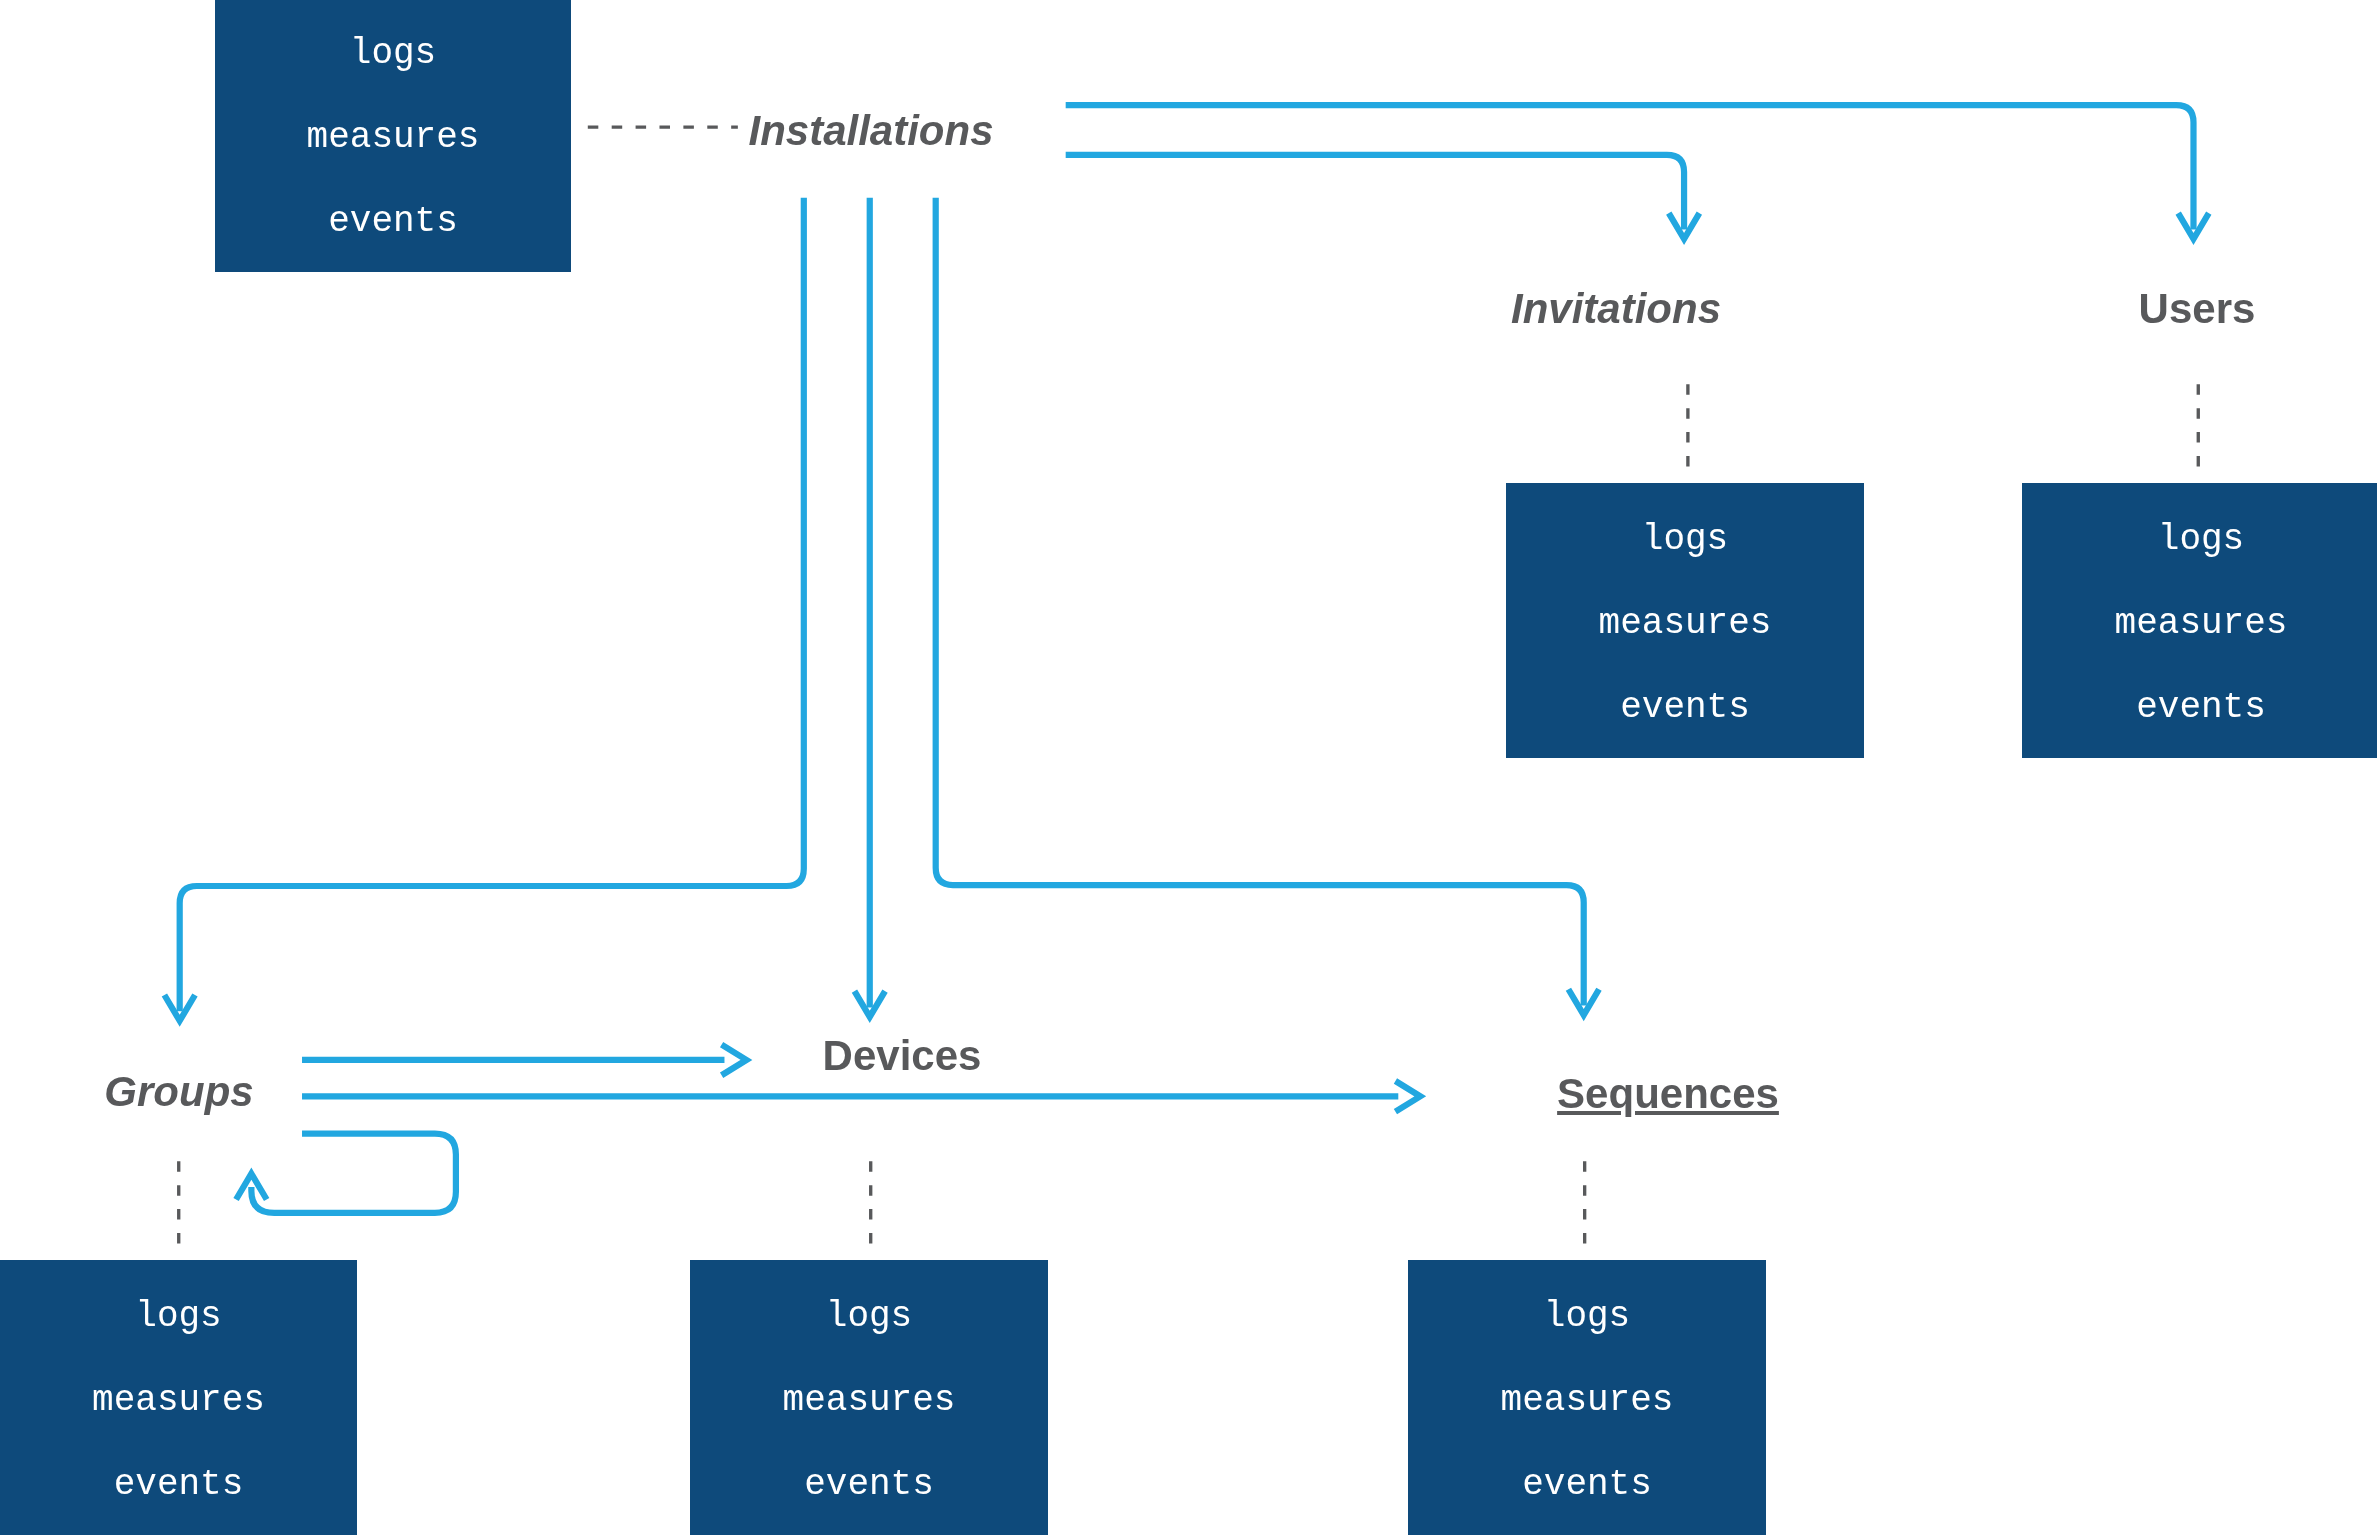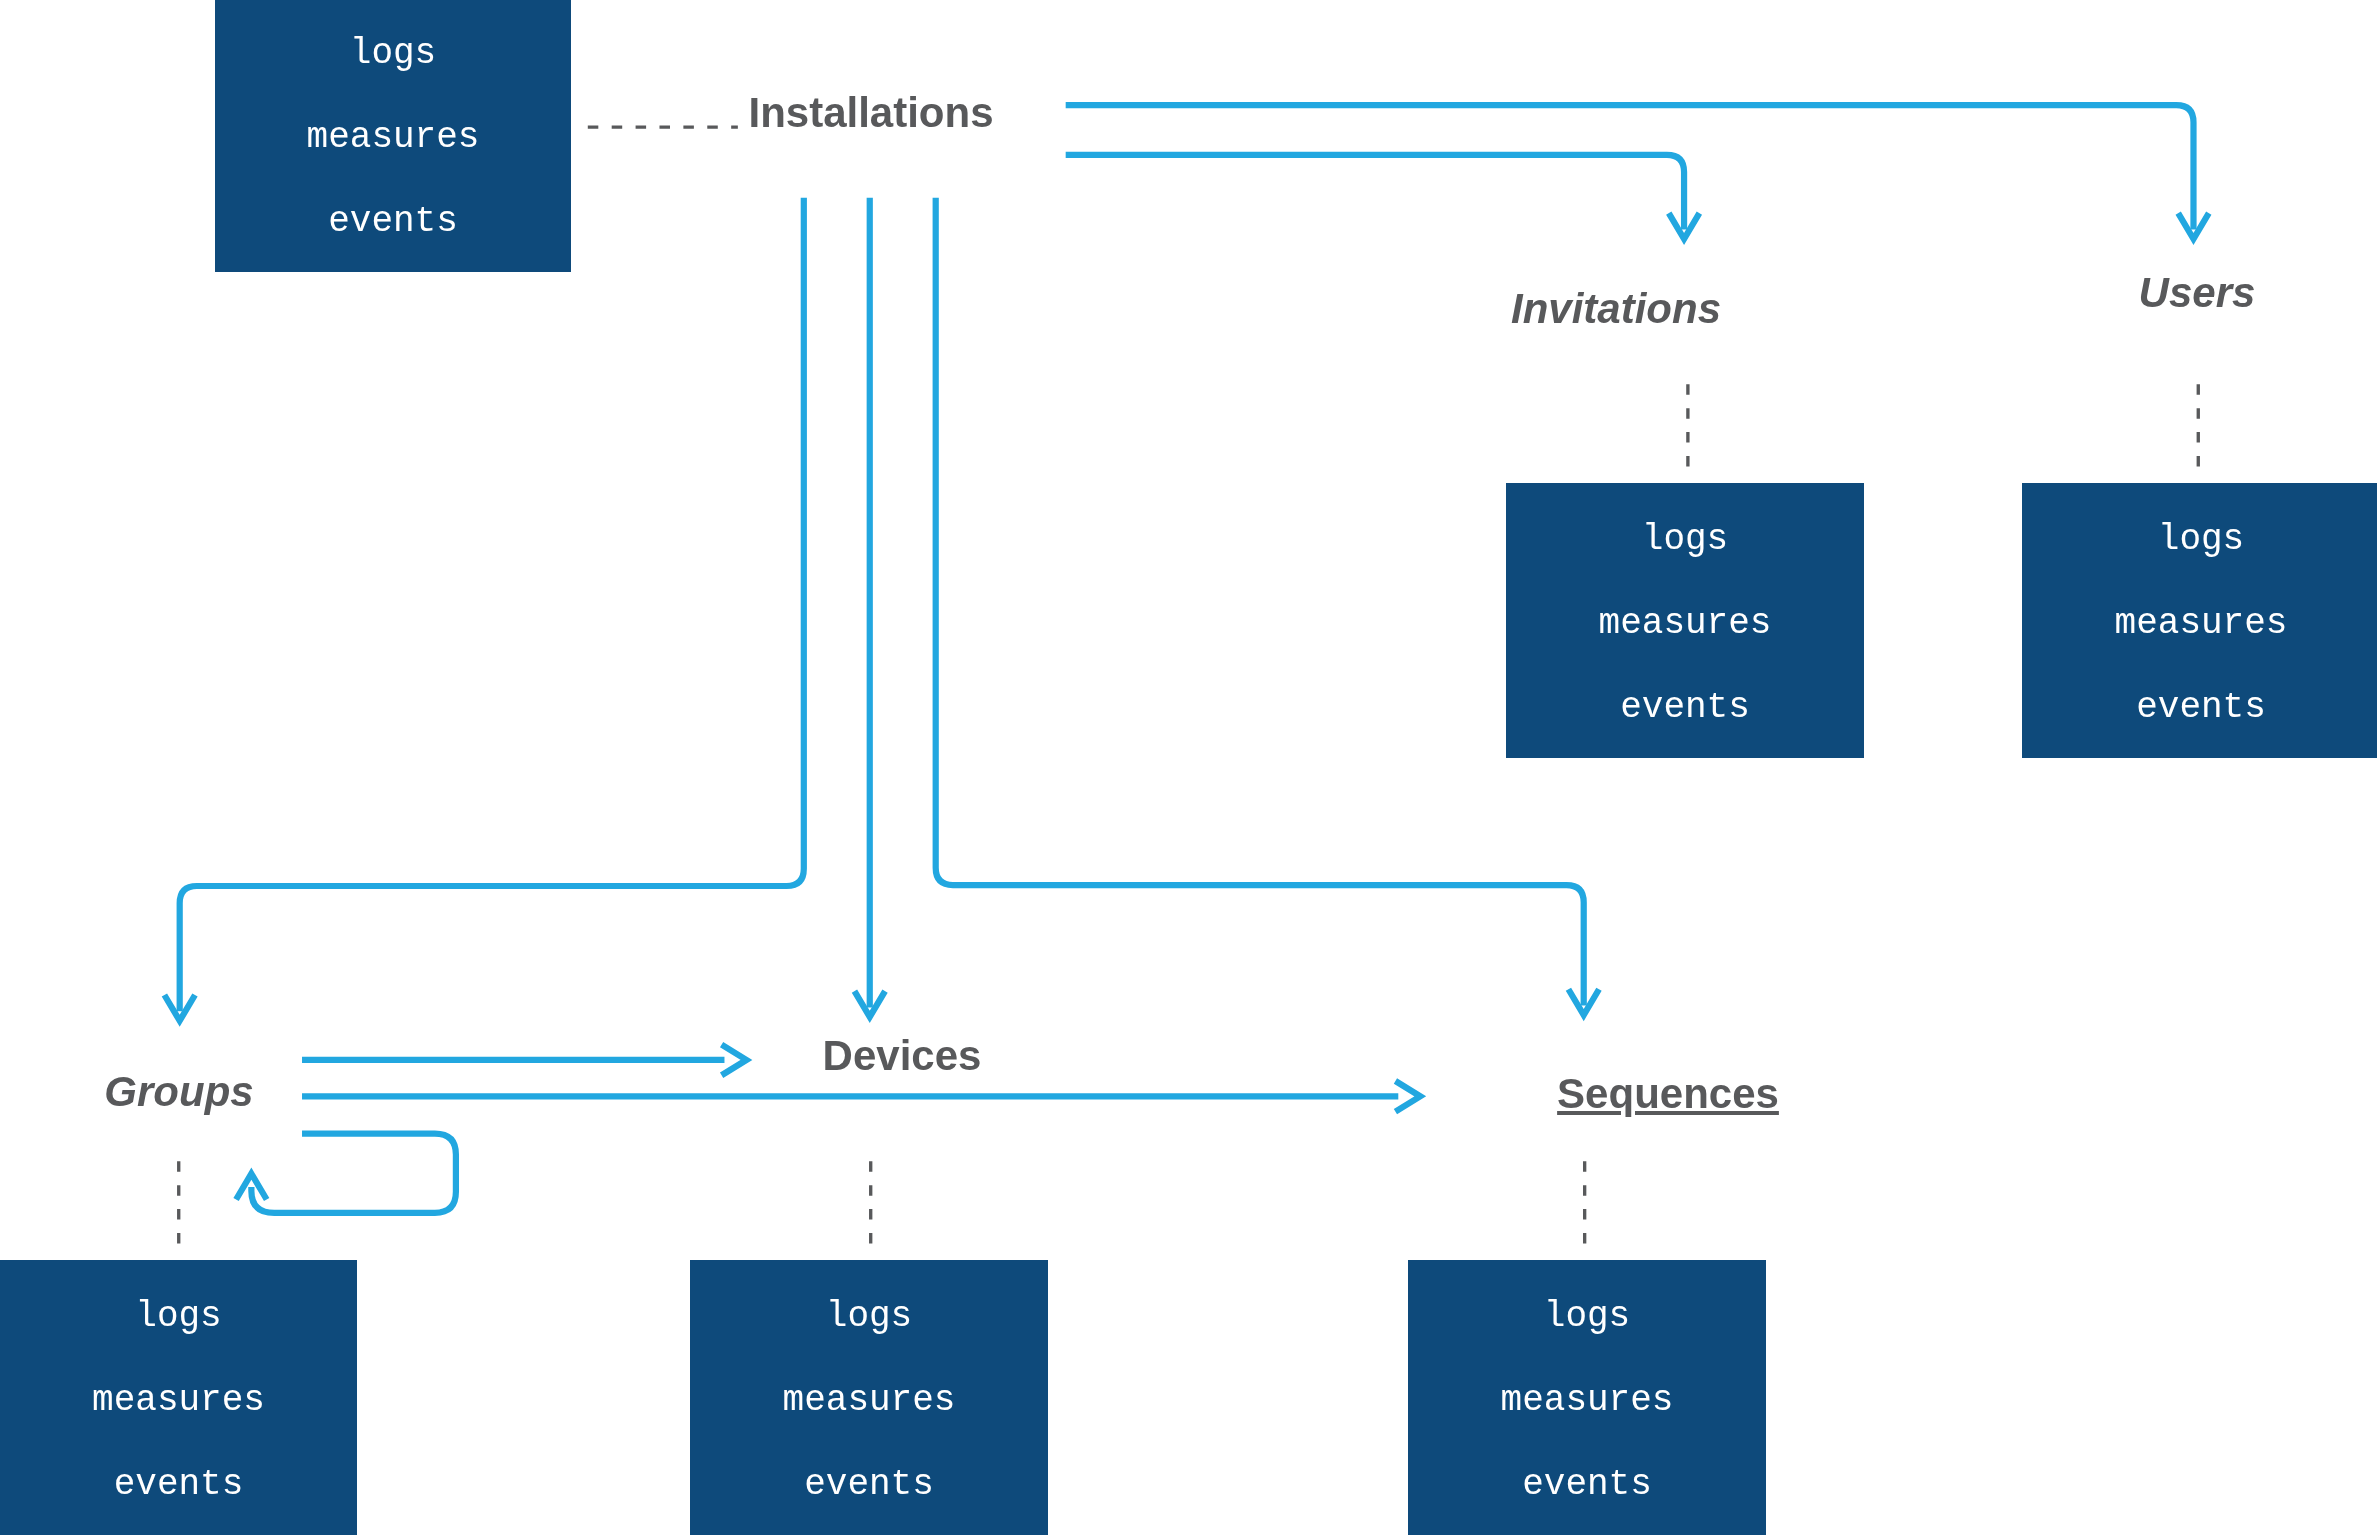--- a/index.html
+++ b/index.html
@@ -72,23 +72,23 @@
     font-family: Liberation Mono, monospace;
   }
   
   #box-installations { left: 215px; top: -2.9px; width: 356px; }
   #box-invitations   { left: 1506px; top: 483px; }
   #box-users         { left: 2022px; top: 483px; }
   #box-groups        { left: 0px;    top: 1260px; width: 357px; }
   #box-devices       { left: 690px;  top: 1260px; width: 358px; }
   #box-sequences     { left: 1408px; top: 1260px; }
   
-  #label-installations { left: 871px;  top: 89px; }
+  #label-installations { left: 871px;  top: 107px; font-style: italic; }
   #label-invitations   { left: 1616px; top: 285px; font-style: italic; }
-  #label-users         { left: 2197px; top: 269px; font-style: italic; }
+  #label-users         { left: 2197px; top: 285px; }
   #label-groups        { left: 179px;  top: 1068px; font-style: italic; }
   #label-devices       { left: 902px;  top: 1032px; }
   #label-sequences     { left: 1668px; top: 1070px; text-decoration: underline; }
 </style>
 </head>
 <body>
 
 <div id="stage">
 
   <svg id="connector-layer" viewBox="0 0 2487 1606">

